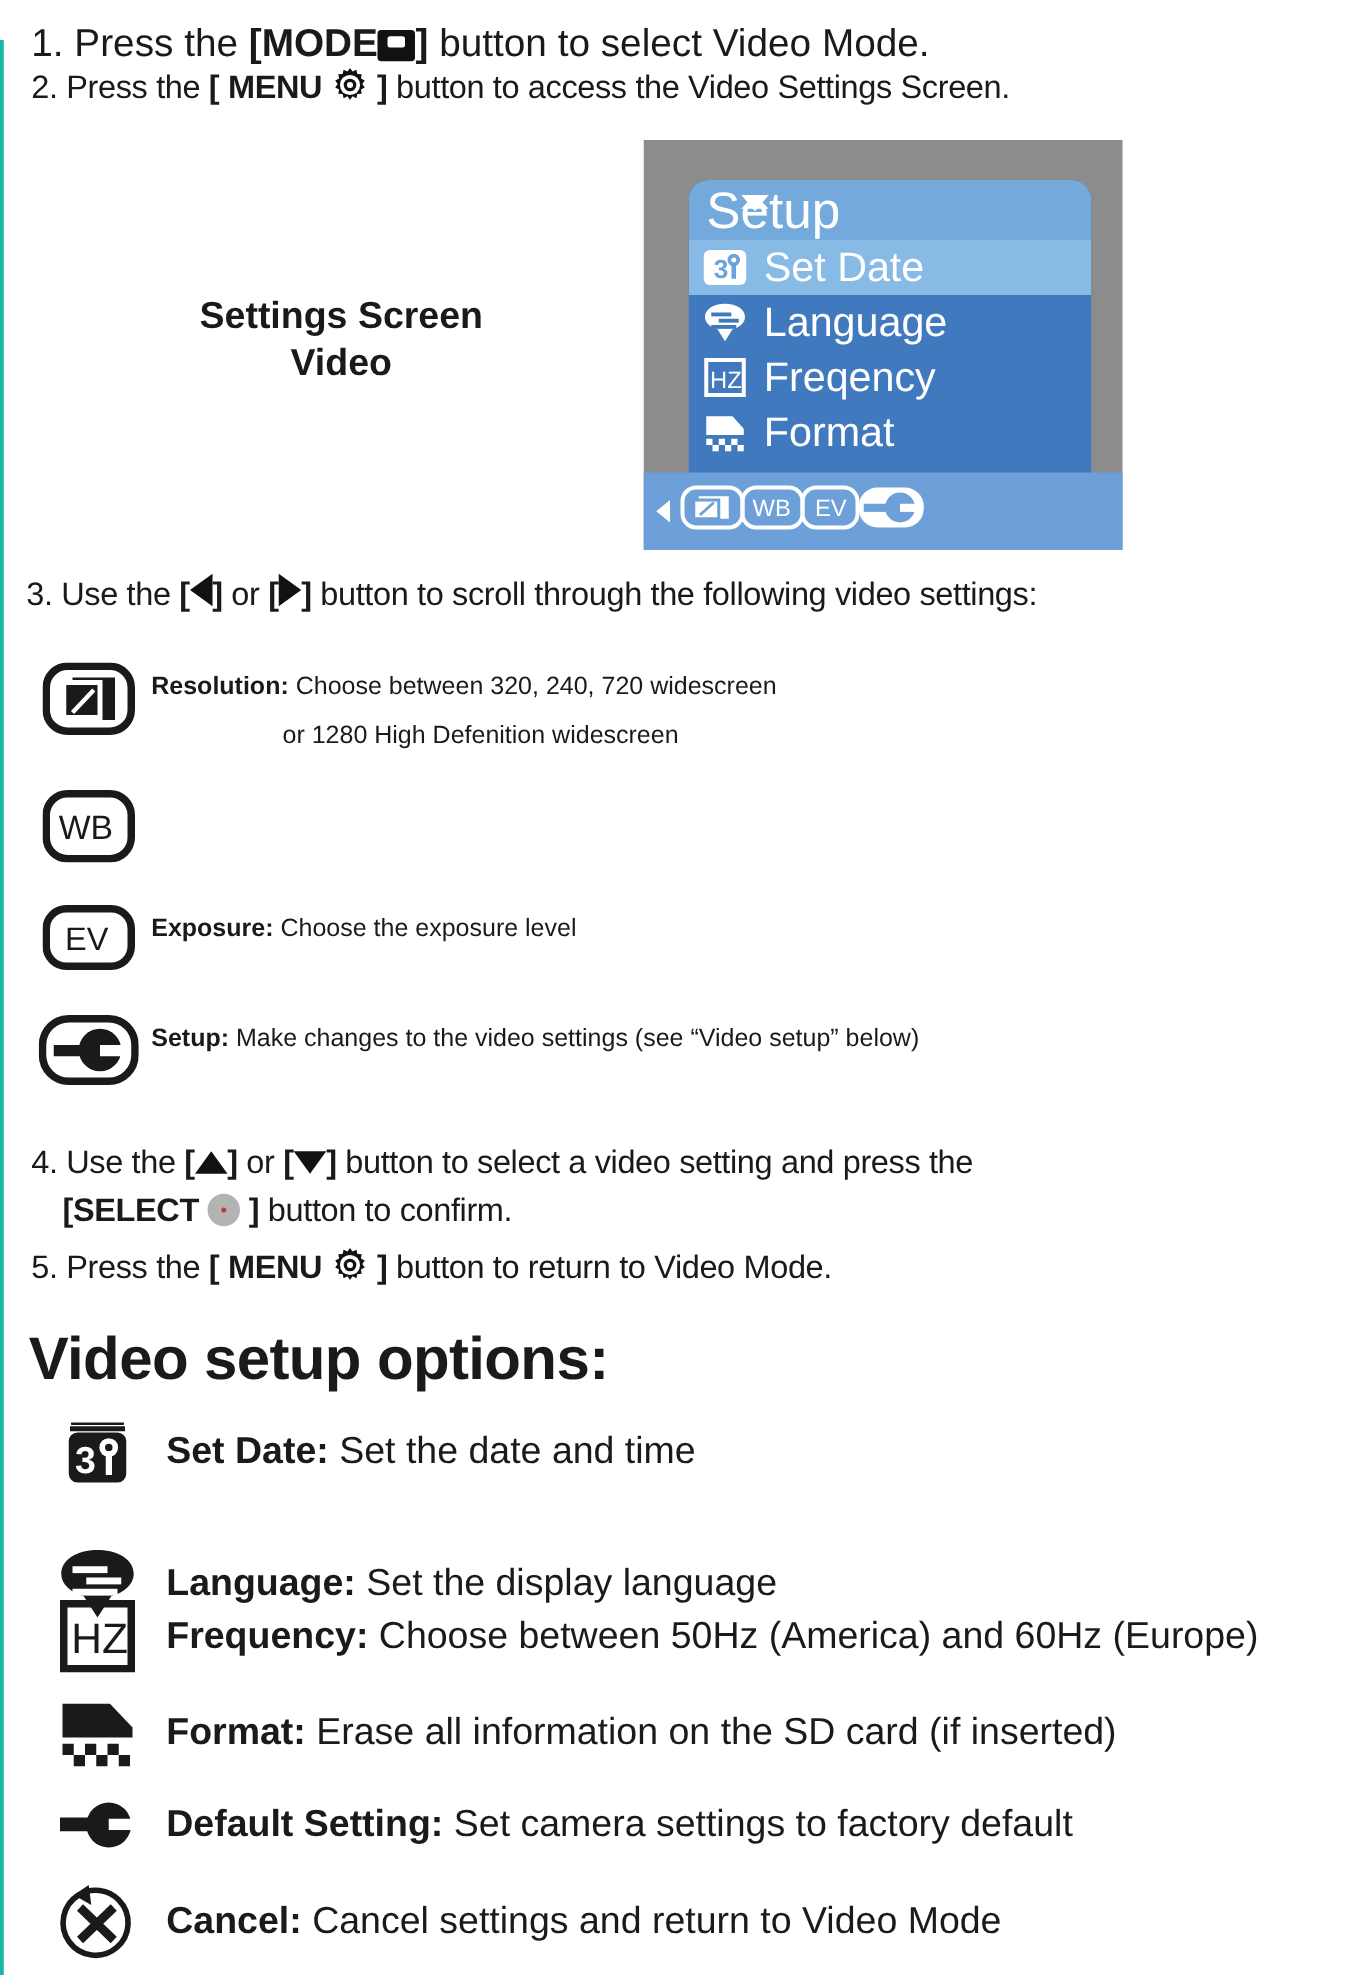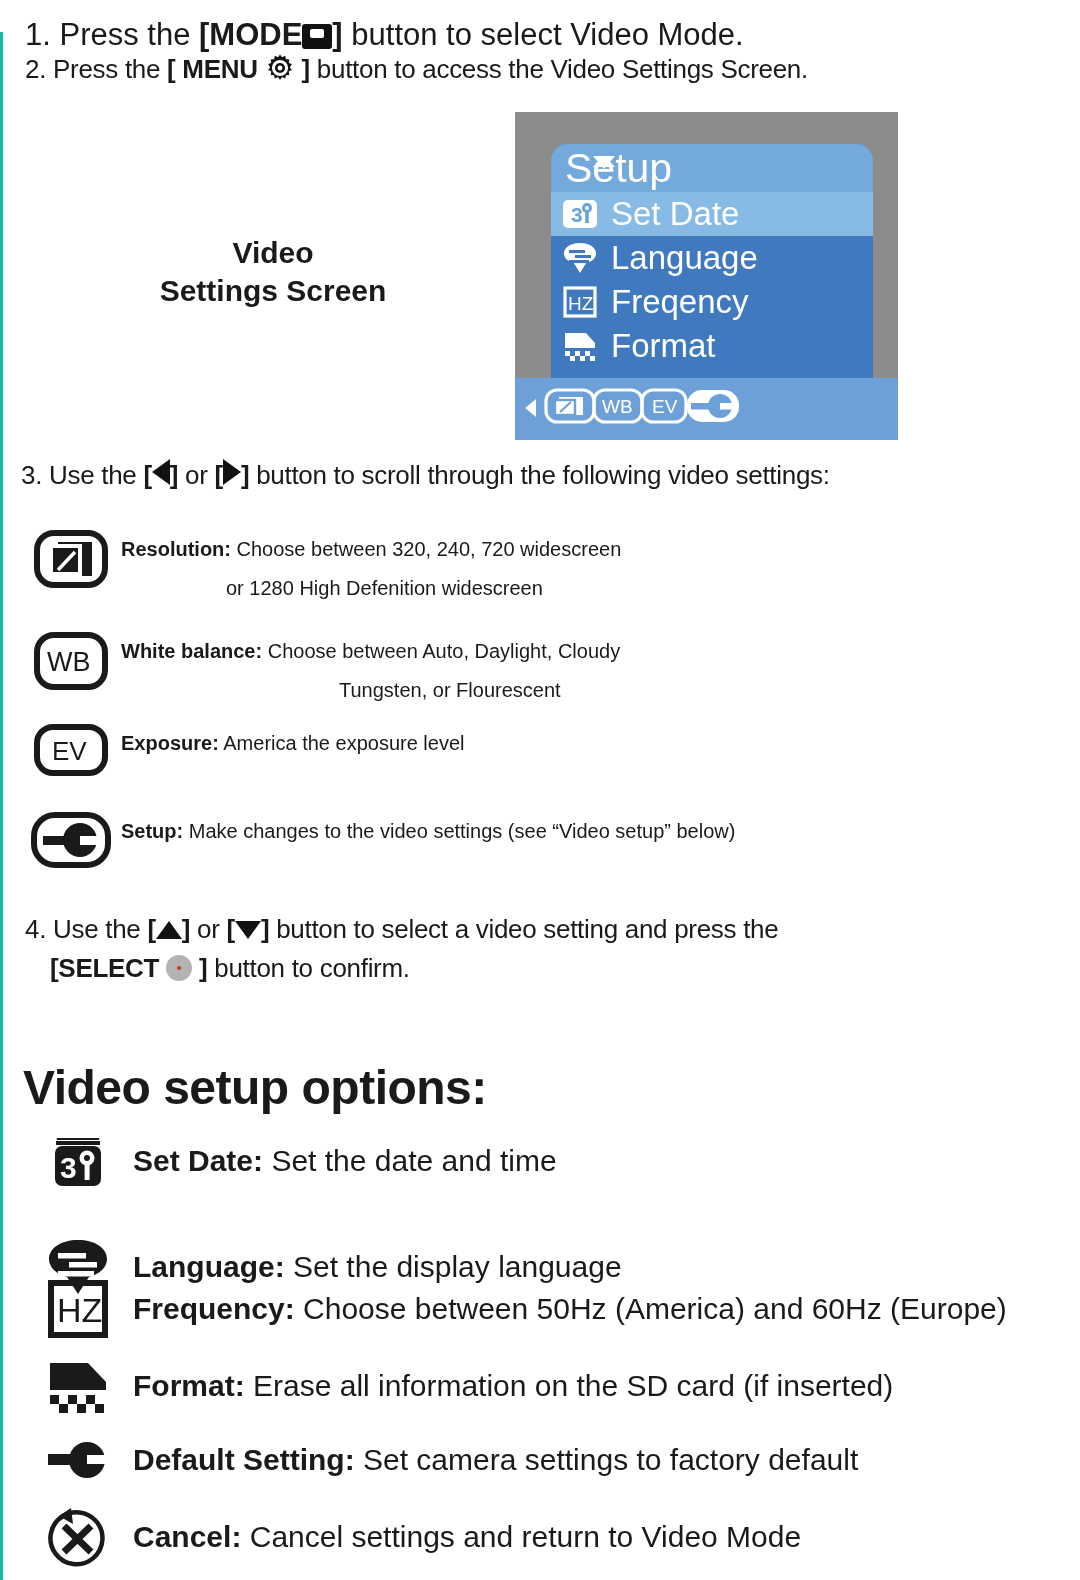--- a/index.html
+++ b/index.html
@@ -141,22 +141,22 @@
         <path d="M16 1.5l2.1 3.0 3.4-1.5 0.8 3.6 3.7 0.2-0.7 3.6 3.3 1.7-2.1 3.0 2.1 3.0-3.3 1.7 0.7 3.6-3.7 0.2-0.8 3.6-3.4-1.5-2.1 3.0-2.1-3.0-3.4 1.5-0.8-3.6-3.7-0.2 0.7-3.6-3.3-1.7 2.1-3.0-2.1-3.0 3.3-1.7-0.7-3.6 3.7-0.2 0.8-3.6 3.4 1.5z"></path>
         <circle cx="16" cy="16" r="8.6" fill="#fff"></circle>
         <circle cx="16" cy="16" r="5.4" fill="#111"></circle>
         <circle cx="16" cy="16" r="2.6" fill="#fff"></circle>
       </g>
         </svg>
     </span><span class="b"> ]</span><span> button to access the Video Settings Screen.</span>
   </div>
 
   <div class="screen-label">
+    <div>Settings Screen</div>
     <div>Video</div>
-    <div>Settings Screen</div>
   </div>
 
   <div class="cam">
     <div class="cam-body">
 
       <div class="cam-title">
         <span>Setup</span>
         <span class="cam-arrows">
           <span class="a ar-up"></span>
             <span class="a ar-dn"></span>
@@ -280,35 +280,31 @@
     </span>
   </div>
 
   <div class="irow" style="left:18px;top:600px;">
     <span class="icell">
       <svg width="74" height="58" viewBox="0 0 74 58">
         <rect x="3" y="3" width="68" height="52" rx="17" fill="none" stroke="#1a1a1a" stroke-width="6"></rect>
         <text x="13" y="39" font-family="Liberation Sans, sans-serif" font-size="27" fill="#1a1a1a">WB</text>
       </svg>
     </span>
-    <span class="tcell">
-      <span class="b">White balance:</span><span> Choose between Auto, Daylight, Cloudy</span>
-      <span class="indent" style="padding-left:218px;">Tungsten, or Flourescent</span>
-    </span>
   </div>
 
   <div class="irow" style="left:18px;top:692px;">
     <span class="icell">
       <svg width="74" height="52" viewBox="0 0 74 52">
         <rect x="3" y="3" width="68" height="46" rx="16" fill="none" stroke="#1a1a1a" stroke-width="6"></rect>
         <text x="18" y="36" font-family="Liberation Sans, sans-serif" font-size="26" fill="#1a1a1a">EV</text>
       </svg>
     </span>
     <span class="tcell">
-      <span class="b">Exposure:</span><span> America the exposure level</span>
+      <span class="b">Exposure:</span><span> Choose the exposure level</span>
     </span>
   </div>
 
   <div class="irow" style="left:18px;top:780px;">
     <span class="icell">
       <svg width="80" height="56" viewBox="0 0 80 56">
         <rect x="3" y="3" width="74" height="50" rx="21" fill="none" stroke="#1a1a1a" stroke-width="6"></rect>
         <rect x="12" y="24" width="32" height="9" fill="#1a1a1a"></rect>
         <circle cx="49" cy="28" r="17" fill="#1a1a1a"></circle>
         <rect x="49" y="24" width="22" height="9" fill="#ffffff"></rect>
@@ -319,20 +315,32 @@
     </span>
   </div>
 
   <div class="step step4">
     <span>4.</span><span> Use the </span><span class="b">[</span><span class="tri tri-up"></span><span class="b">]</span><span> or </span><span class="b">[</span><span class="tri tri-down"></span><span class="b">]</span><span> button to select a video setting and press the</span>
   </div>
   <div class="step step4b">
     <span class="b">[SELECT</span> <span class="selectdot"></span> <span class="b">]</span><span> button to confirm.</span>
   </div>
 
+  <div class="step step5">
+    <span>5.</span><span> Press the </span><span class="b">[ MENU </span><span class="gearwrap">
+      <svg width="30" height="30" viewBox="0 0 32 32">
+          <g fill="#111">
+        <path d="M16 1.5l2.1 3.0 3.4-1.5 0.8 3.6 3.7 0.2-0.7 3.6 3.3 1.7-2.1 3.0 2.1 3.0-3.3 1.7 0.7 3.6-3.7 0.2-0.8 3.6-3.4-1.5-2.1 3.0-2.1-3.0-3.4 1.5-0.8-3.6-3.7-0.2 0.7-3.6-3.3-1.7 2.1-3.0-2.1-3.0 3.3-1.7-0.7-3.6 3.7-0.2 0.8-3.6 3.4 1.5z"></path>
+        <circle cx="16" cy="16" r="8.6" fill="#fff"></circle>
+        <circle cx="16" cy="16" r="5.4" fill="#111"></circle>
+        <circle cx="16" cy="16" r="2.6" fill="#fff"></circle>
+      </g>
+        </svg>
+    </span><span class="b"> ]</span><span> button to return to Video Mode.</span>
+  </div>
 
   <div class="sec-head">Video setup options:</div>
 
   <div class="orow" style="left:20px;top:1100px;">
     <span class="icell">
       <svg width="62" height="58" viewBox="0 0 62 58">
         <path d="M10 6 h42 a2 2 0 0 1 0 2 h-42 a2 2 0 0 1 0 -2 z" fill="#1a1a1a"></path>
         <rect x="9" y="9" width="44" height="4" fill="#1a1a1a"></rect>
         <rect x="8" y="14" width="46" height="40" rx="7" fill="#1a1a1a"></rect>
         <text x="13" y="46" font-family="Liberation Sans, sans-serif" font-size="30" font-weight="bold" fill="#ffffff">3</text>

